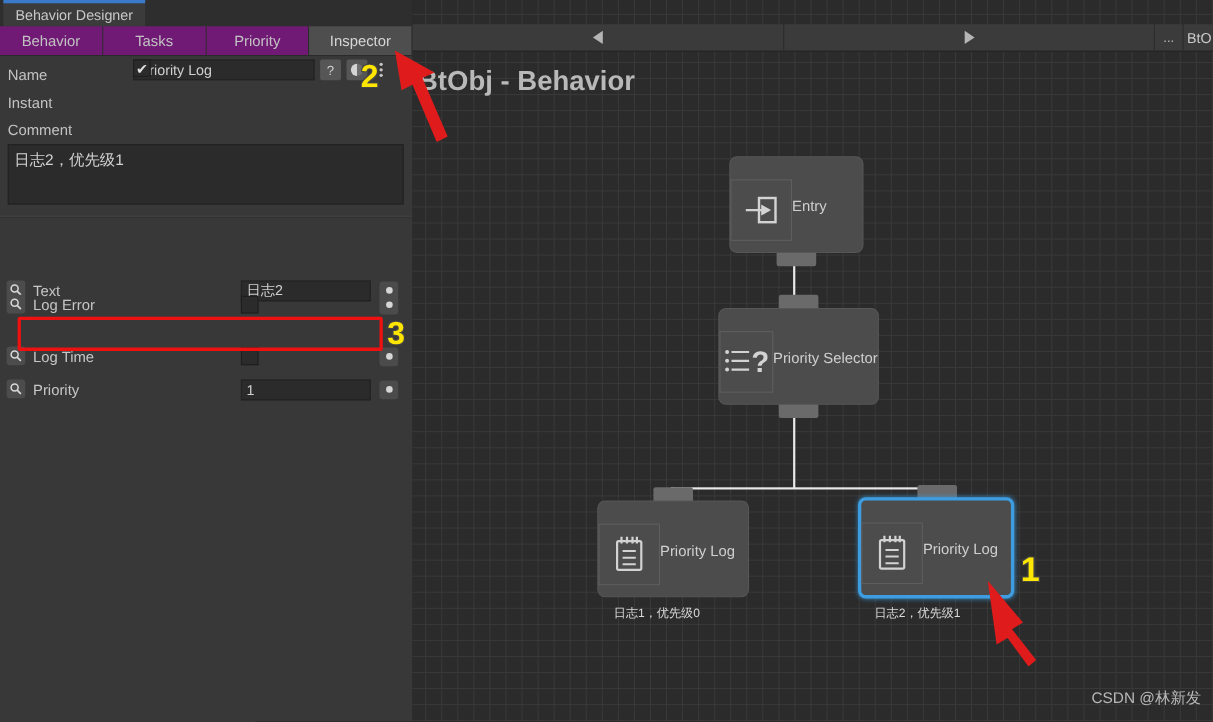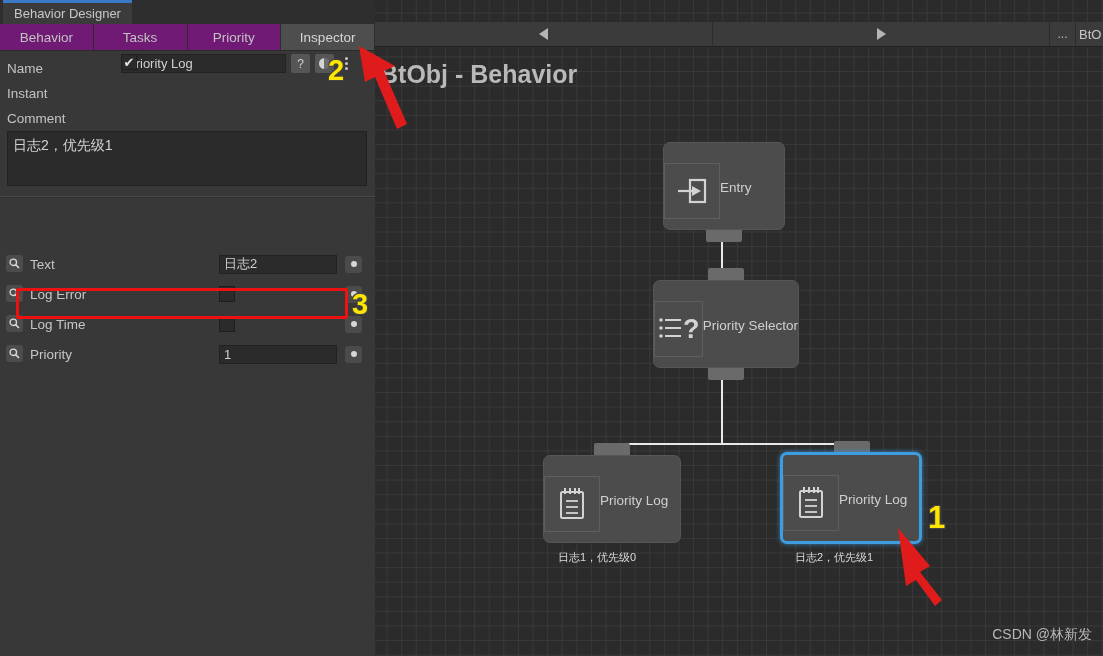--- a/index.html
+++ b/index.html
@@ -124,21 +124,21 @@
     background: #2b2b2b; border: 1px solid #1e1e1e;
   }
   .prop-dot {
     position: absolute; left: 345px; width: 17px; height: 17px;
     background: #4b4b4b; border-radius: 3px;
     display: flex; align-items: center; justify-content: center;
   }
   .prop-dot i { width: 6px; height: 6px; border-radius: 50%; background: #d6d6d6; }
 
   #prop-text     { top: 198px; }
-  #prop-logerror { top: 228px; padding-left: 32px; }
+  #prop-logerror { top: 211px; padding-left: 32px; }
   #prop-logtime  { top: 258px; }
   #prop-priority { top: 288px; }
 
   
   #graph {
     position: absolute; left: 375px; top: 0;
     width: 728px; height: 656px;
     background-color: #2b2b2b;
     background-image:
       linear-gradient(to right, #393939 1px, transparent 1px),

